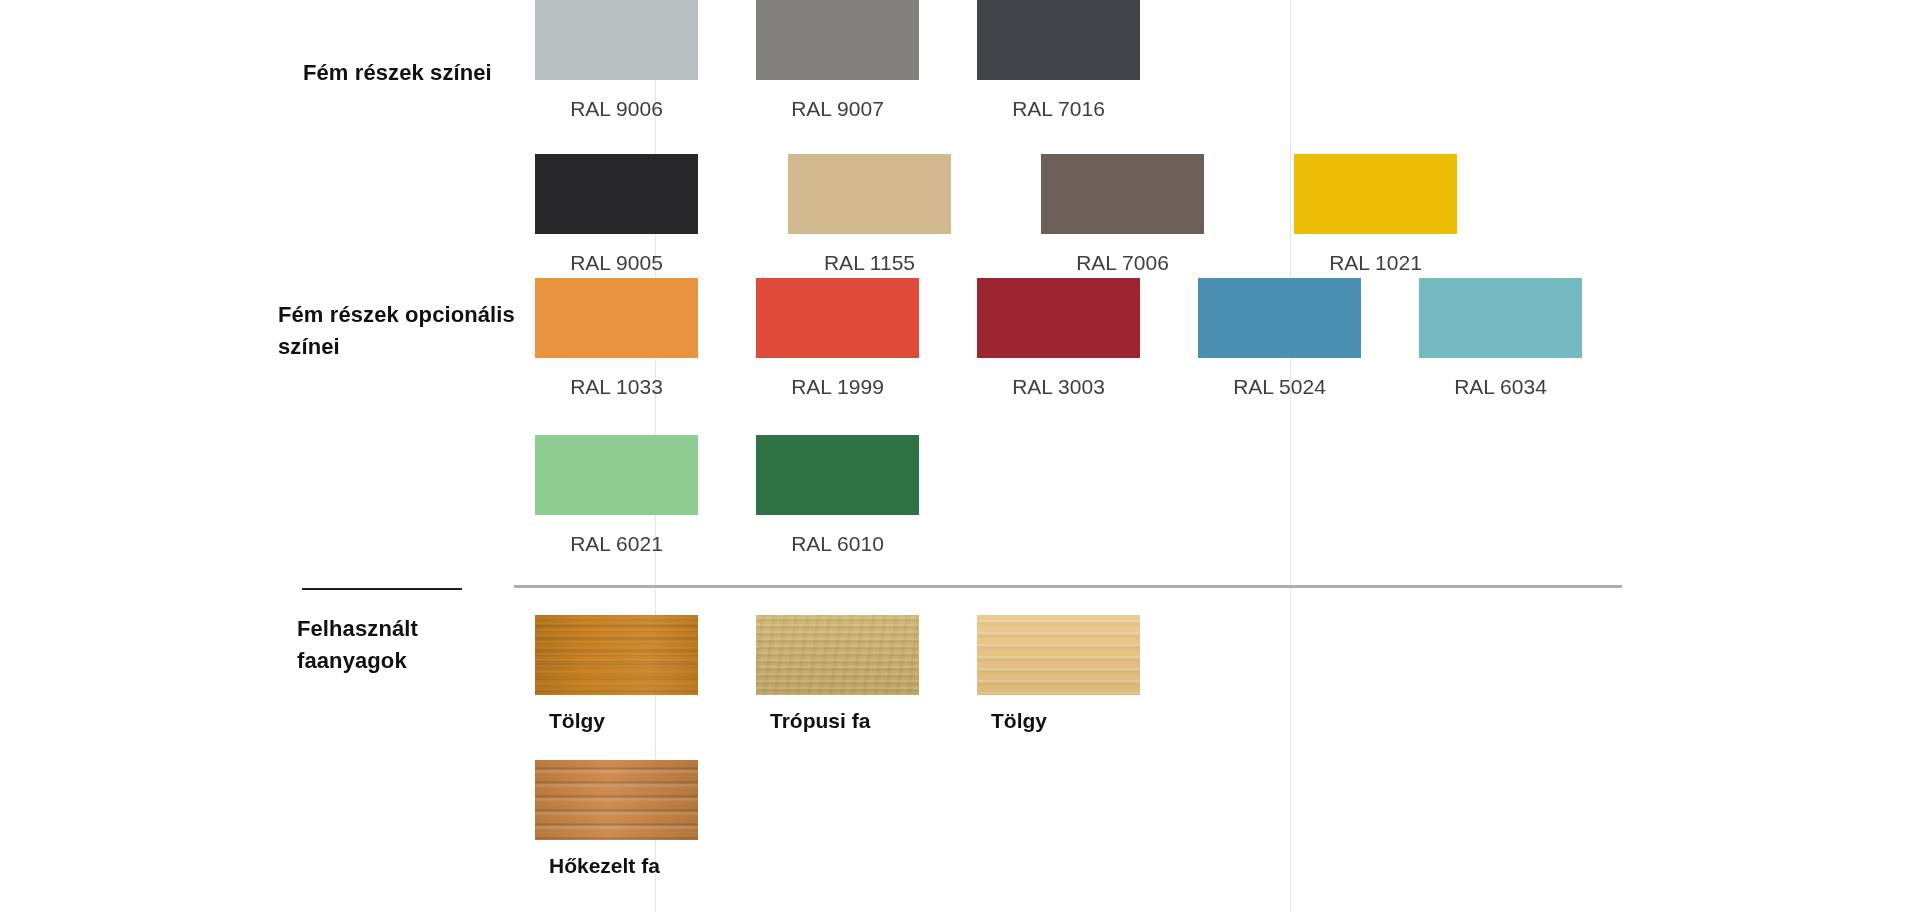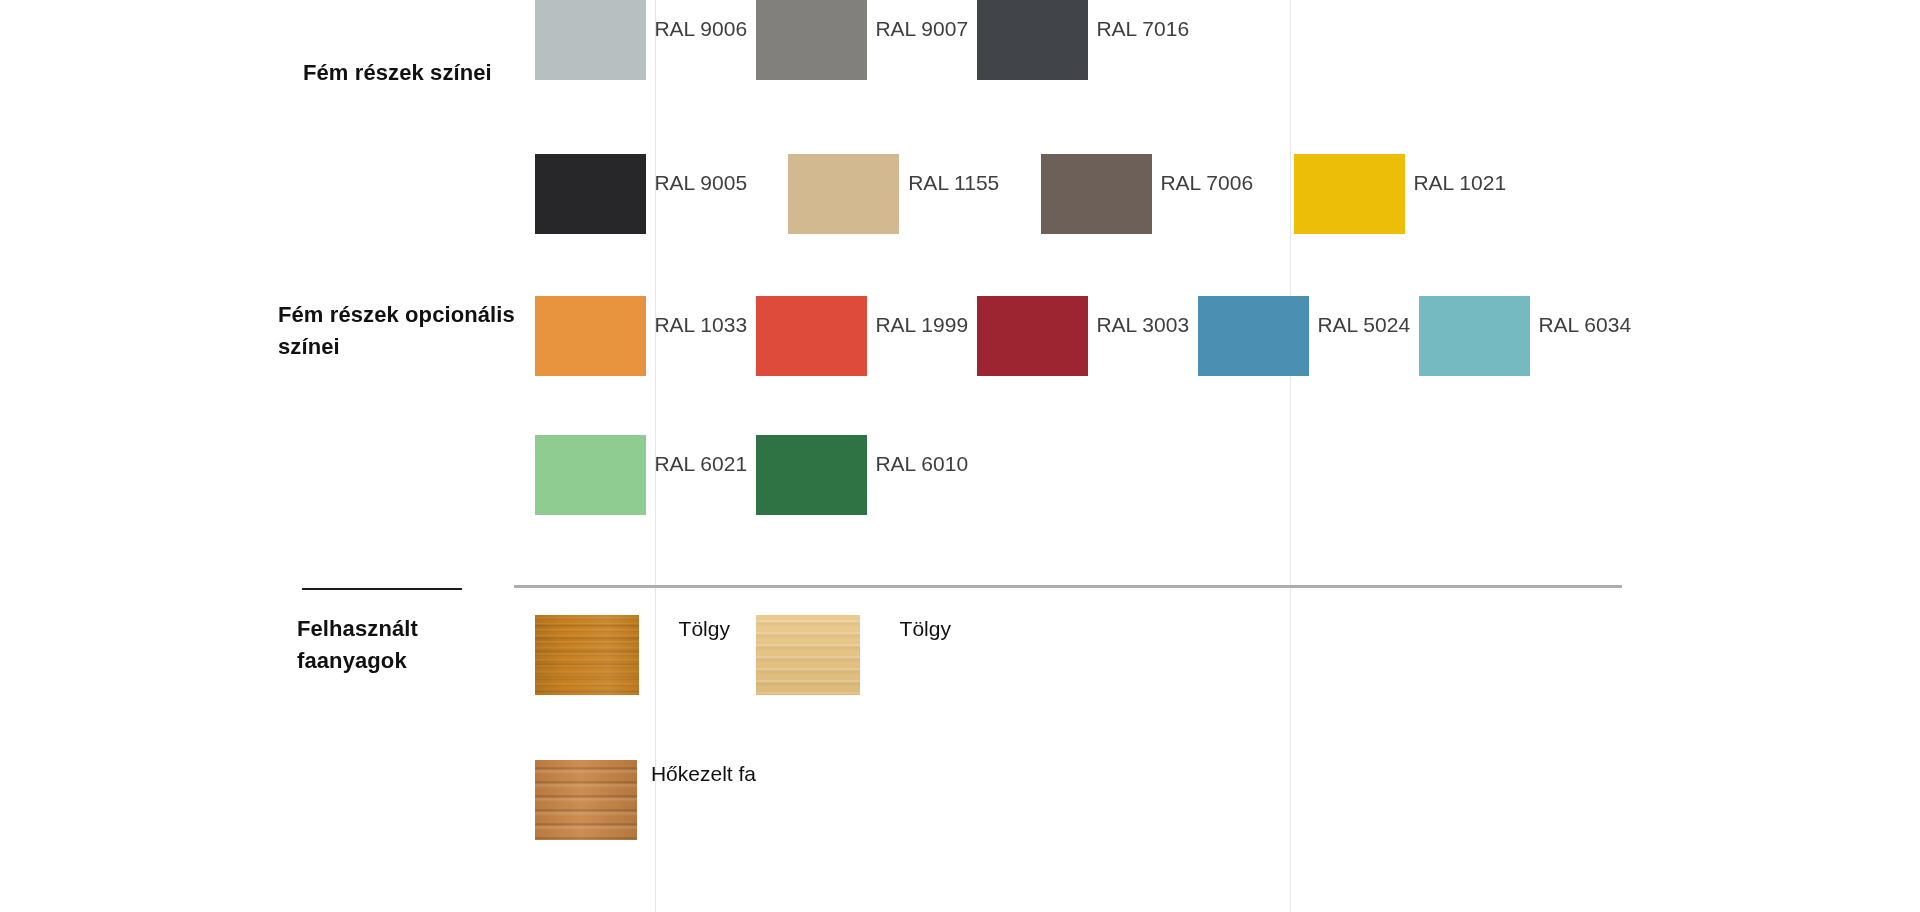--- a/index.html
+++ b/index.html
@@ -75,30 +75,30 @@
 
   
   .row {
     position: absolute;
     left: 535px;
     display: flex;
     gap: 0;
   }
   .row-1 { top: 0px; }
   .row-2 { top: 154px; gap: 32px; }
-  .row-3 { top: 296px; }
+  .row-3 { top: 278px; }
   .row-4 { top: 435px; }
   .row-5 { top: 615px; }
   .row-6 { top: 760px; }
 
   .cell {
     width: 221px;
     flex: 0 0 221px;
     display: flex;
-    flex-direction: row;
+    flex-direction: column;
     align-items: stretch;
   }
 
   .swatch {
     width: 163px;
     height: 80px;
     position: relative;
     overflow: hidden;
     background-repeat: no-repeat;
   }
@@ -120,25 +120,25 @@
     text-align: center;
     font-size: 21px;
     line-height: 26px;
     color: #3f3f3f;
     margin-top: 16px;
     white-space: nowrap;
   }
 
   
   .row-wood .caption {
-    font-weight: normal;
+    font-weight: bold;
     color: #111111;
     font-size: 21px;
-    margin-top: 1px;
-    text-align: center;
+    margin-top: 13px;
+    text-align: left;
     padding-left: 14px;
   }
   .row-wood .swatch::after { display: none; }
 
   
   .wood {
     position: relative;
   }
   .wood .grain {
     position: absolute;
@@ -281,20 +281,26 @@
         </div>
       </div>
       <div class="row row-5 row-wood">
         <div class="cell">
           <div class="swatch wood" style="background: rgb(200, 128, 31);">
             <div class="grain grain-oak"></div>
           </div>
           <div class="caption">Tölgy</div>
         </div>
         <div class="cell">
+          <div class="swatch wood" style="background: rgb(207, 178, 107);">
+            <div class="grain grain-tropic"></div>
+          </div>
+          <div class="caption">Trópusi fa</div>
+        </div>
+        <div class="cell">
           <div class="swatch wood" style="background: rgb(233, 195, 126);">
             <div class="grain grain-acacia"></div>
           </div>
           <div class="caption">Tölgy</div>
         </div>
       </div>
       <div class="row row-6 row-wood">
         <div class="cell">
           <div class="swatch wood" style="background: rgb(200, 132, 67);">
             <div class="grain grain-thermo"></div>

